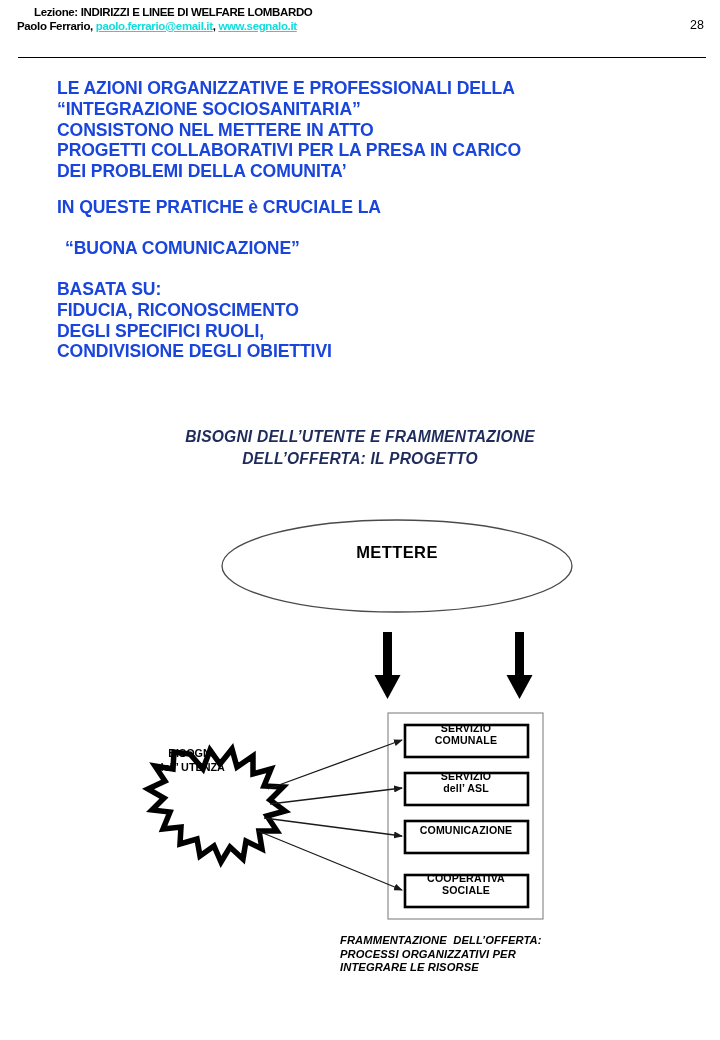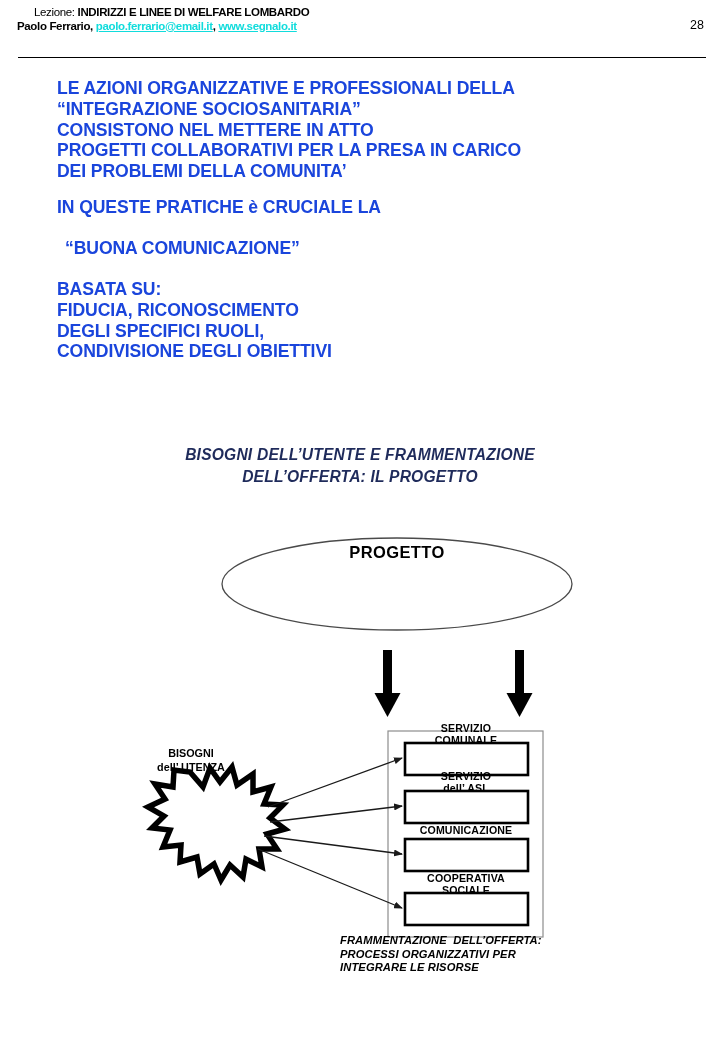--- a/index.html
+++ b/index.html
@@ -28,21 +28,21 @@
     position: absolute;
     left: 17px;
     top: 6px;
     width: 620px;
     font-size: 11.5px;
     line-height: 13.6px;
     letter-spacing: -0.35px;
     color: #000000;
     white-space: nowrap;
   }
-  #header-text .lbl { font-weight: normal; padding-left: 17px; }
+  #header-text .lbl { font-weight: bold; padding-left: 17px; }
   #header-text .bold { font-weight: bold; }
   #header-text a,
   #header-text .link {
     color: #12DCDC;
     text-decoration: underline;
     font-weight: bold;
   }
   #page-number {
     position: absolute;
     right: 16px;
@@ -103,21 +103,21 @@
     line-height: 20.8px;
     color: #1A45DC;
     letter-spacing: -0.1px;
     white-space: pre;
   }
 
   
   #diagram {
     position: absolute;
     left: 0;
-    top: 430px;
+    top: 412px;
     width: 639px;
     height: 600px;
   }
   #diagram-title {
     position: absolute;
     left: 0;
     top: 14px;
     width: 720px;
     text-align: center;
     font-size: 15.6px;
@@ -250,21 +250,21 @@
                      180,432 181,415 163,417 170,400 152,398 164,386 148,377 165,369 155,354 173,357 174,340" fill="#ffffff" stroke="#000000" stroke-width="5.5" stroke-linejoin="miter"></polygon>
 
     <line x1="268" y1="377" x2="402" y2="328" stroke="#1a1a1a" stroke-width="1.3" marker-end="url(#thinArrow)"></line>
     <line x1="270" y1="392" x2="402" y2="376" stroke="#1a1a1a" stroke-width="1.3" marker-end="url(#thinArrow)"></line>
     <line x1="264" y1="406" x2="402" y2="424" stroke="#1a1a1a" stroke-width="1.3" marker-end="url(#thinArrow)"></line>
     <line x1="258" y1="419" x2="402" y2="478" stroke="#1a1a1a" stroke-width="1.3" marker-end="url(#thinArrow)"></line>
   </svg>
 
 </div>
 
-<div id="ellipse-label">PROGETTO</div>
+<div id="ellipse-label">METTERE</div>
 
 <div id="star-label">
   <div>BISOGNI</div>
   <div>dell’  UTENZA</div>
 </div>
 
 <div class="box-label" style="top:722px;">
   <div>SERVIZIO</div>
   <div>COMUNALE</div>
 </div>

